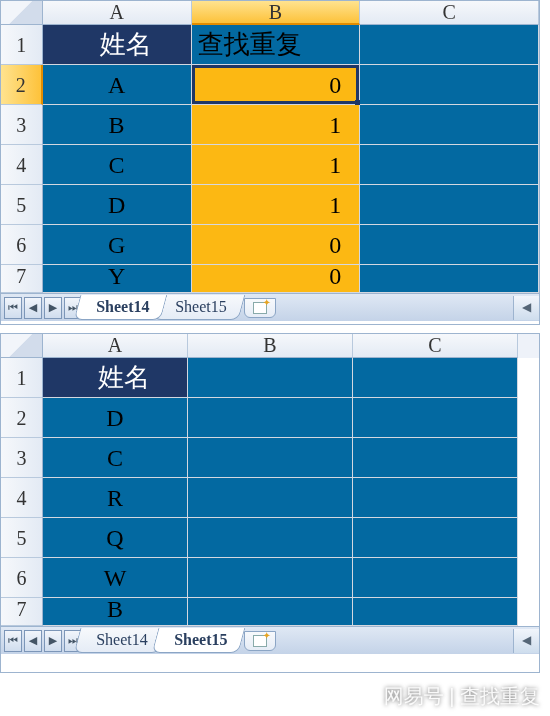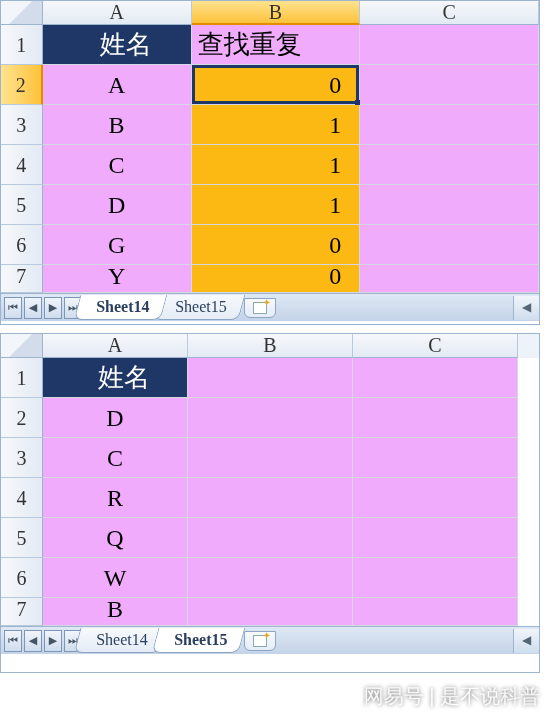--- a/index.html
+++ b/index.html
@@ -62,21 +62,21 @@
   border-right: 2px solid #e38c00;
 }
 .cell {
   height: 40px;
   border-right: 1px solid #d4d8e0;
   border-bottom: 1px solid #d4d8e0;
   line-height: 40px;
   padding: 0 6px;
   text-align: center;
   font-size: 24px;
-  background: #f0abfc;
+  background: #0369a1;
   position: relative;
 }
 .cell.headerfill {
   background: #1f3766;
   color: #fff;
   font-size: 26px;
   padding-left: 24px;
 }
 .cell.hl {
   background: #fcb813;
@@ -321,13 +321,13 @@
     </div>
     <div class="tab"><span>Sheet14</span></div>
     <div class="tab active"><span>Sheet15</span></div>
     <div class="newsheet">
         <div class="newsheet-ico"></div>
       </div>
     <div class="scroll-right">◀</div>
   </div>
 </div>
 
-<div class="watermark">网易号 | 是不说科普</div>
+<div class="watermark">网易号 | 查找重复</div>
 
 </body></html>

